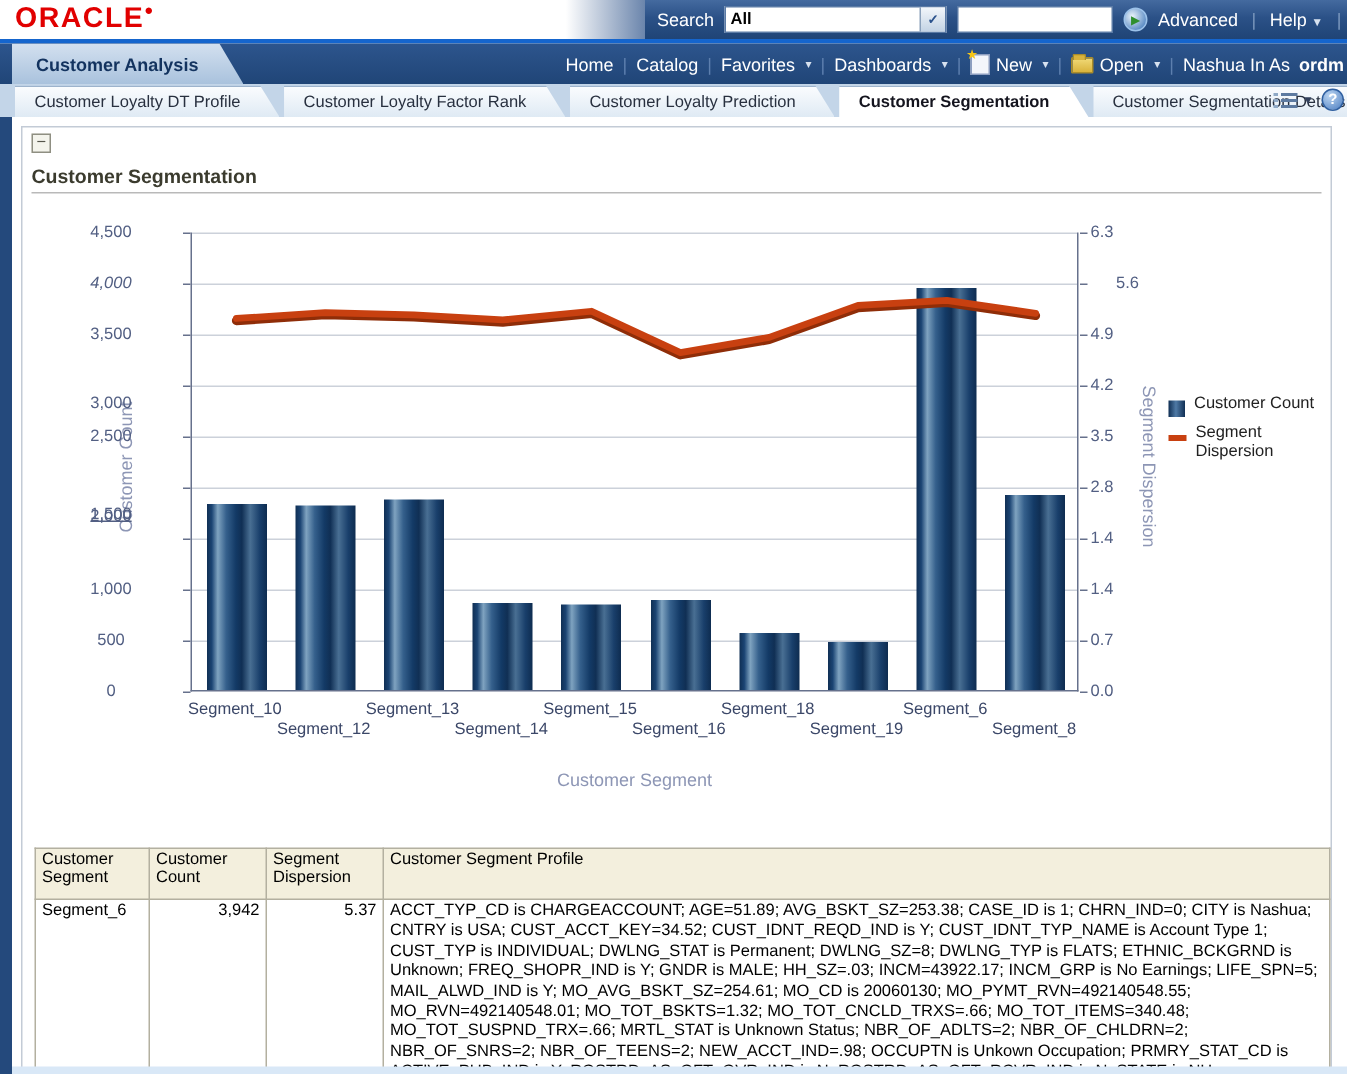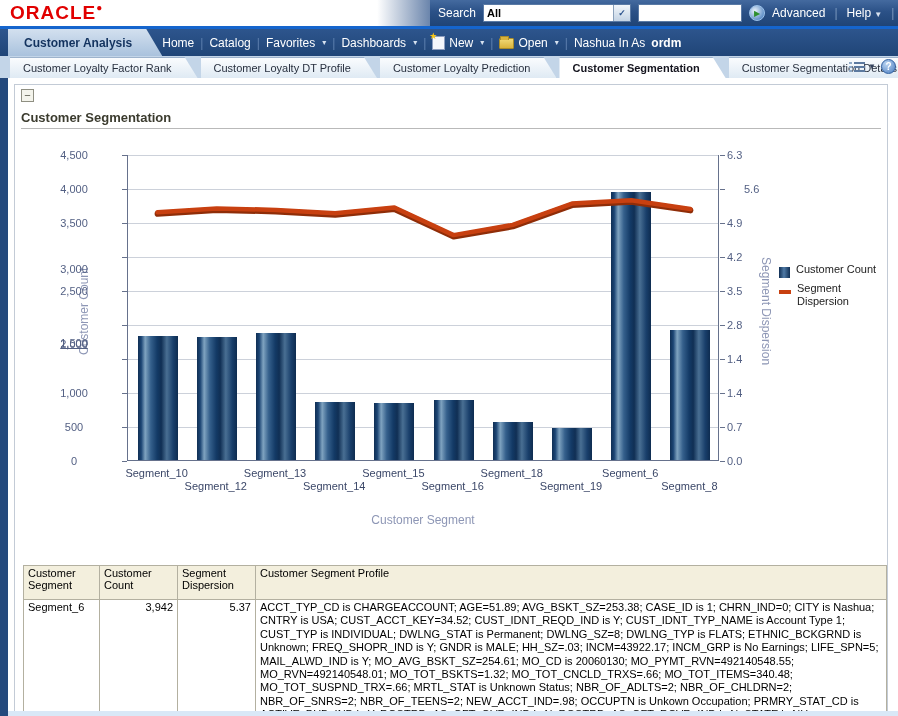--- a/index.html
+++ b/index.html
@@ -25,21 +25,21 @@
     background:radial-gradient(circle at 35% 35%,#eaf3fb,#2f6cb4); color:#2e8f2e; font-size:8px;
     display:flex; align-items:center; justify-content:center; cursor:pointer; }
   .topsep { color:#7a97bd; font-size:12px; padding:0 2px; }
   .toplink { color:#fff; text-decoration:none; white-space:nowrap; cursor:pointer; }
   .caret { font-size:8px; color:#d7e2f0; margin-left:3px; }
 
   .blue-line { height:3px; background:#1565cd; }
 
   
   .navbar { height:27px; background:linear-gradient(180deg,#2d558d 0%,#204577 100%);
-    display:flex; align-items:center; }
+    display:flex; align-items:center; justify-content:space-between; }
   .page-tab { height:27px; margin-left:8px; padding:0 30px 0 16px; display:flex; align-items:center;
     background:linear-gradient(180deg,#d3e0ef 0%,#a9c2dd 100%);
     clip-path:polygon(0 0,calc(100% - 16px) 0,100% 100%,0 100%);
     color:#13335f; font-weight:bold; font-size:12px; }
   .menu { display:flex; align-items:center; gap:6px; color:#fff; font-size:12px; padding-right:2px; white-space:nowrap; }
   .menu .sep { color:#5d7fae; }
   .menu-item { display:flex; align-items:center; gap:4px; cursor:pointer; }
   .signed-in { display:flex; gap:6px; }
   .signed-user { font-weight:bold; }
   .icon-doc { width:13px; height:14px; position:relative; background:#f4f6fb; border:1px solid #8d9ec0; }
@@ -172,22 +172,22 @@
         </span>
         <span class="sep">|</span>
         <span class="signed-in">
           <span>Nashua In As</span>
           <span class="signed-user">ordm</span>
         </span>
       </div>
   </nav>
 
   <div class="subtabs" id="subtabs">
-    <div class="subtab">Customer Loyalty Factor Rank</div>
-      <div class="subtab">Customer Loyalty DT Profile</div>
+    <div class="subtab">Customer Loyalty DT Profile</div>
+      <div class="subtab">Customer Loyalty Factor Rank</div>
       <div class="subtab">Customer Loyalty Prediction</div>
       <div class="subtab active">Customer Segmentation</div>
       <div class="subtab">Customer Segmentation Details</div>
       <div class="subtab-tools">
       <span class="pageopts-icon">
           <i></i>
           <i></i>
           <i></i>
         </span>
       <span class="pageopts-caret">▼</span>
@@ -237,21 +237,21 @@
             </div>
             <div class="legend-item">
               <span class="legend-swatch-dash" style="background: rgb(200, 64, 16);"></span>
               <span>Segment Dispersion</span>
             </div>
           </div>
       <div class="ytick-l" style="left: 7px; top: 8px;">4,500</div>
           <div class="ytick-r" style="top: 8px;">6.3</div>
           <div class="tickmark" style="left: 699px; top: 14px;"></div>
           <div class="tickmark" style="left: 101px; top: 14px;"></div>
-          <div class="ytick-l" style="left: 7px; top: 42px;">4,000</div>
+          <div class="ytick-l" style="left: 7px; top: 42px; font-style: italic;">4,000</div>
           <div class="ytick-r" style="top: 42px; margin-left: 17px;">5.6</div>
           <div class="tickmark" style="left: 699px; top: 48px;"></div>
           <div class="tickmark" style="left: 101px; top: 48px;"></div>
           <div class="ytick-l" style="left: 7px; top: 76px;">3,500</div>
           <div class="ytick-r" style="top: 76px;">4.9</div>
           <div class="tickmark" style="left: 699px; top: 82px;"></div>
           <div class="tickmark" style="left: 101px; top: 82px;"></div>
           <div class="ytick-l" style="left: 7px; top: 110px; margin-top: 12px;">3,000</div>
           <div class="ytick-r" style="top: 110px;">4.2</div>
           <div class="tickmark" style="left: 699px; top: 116px;"></div>

